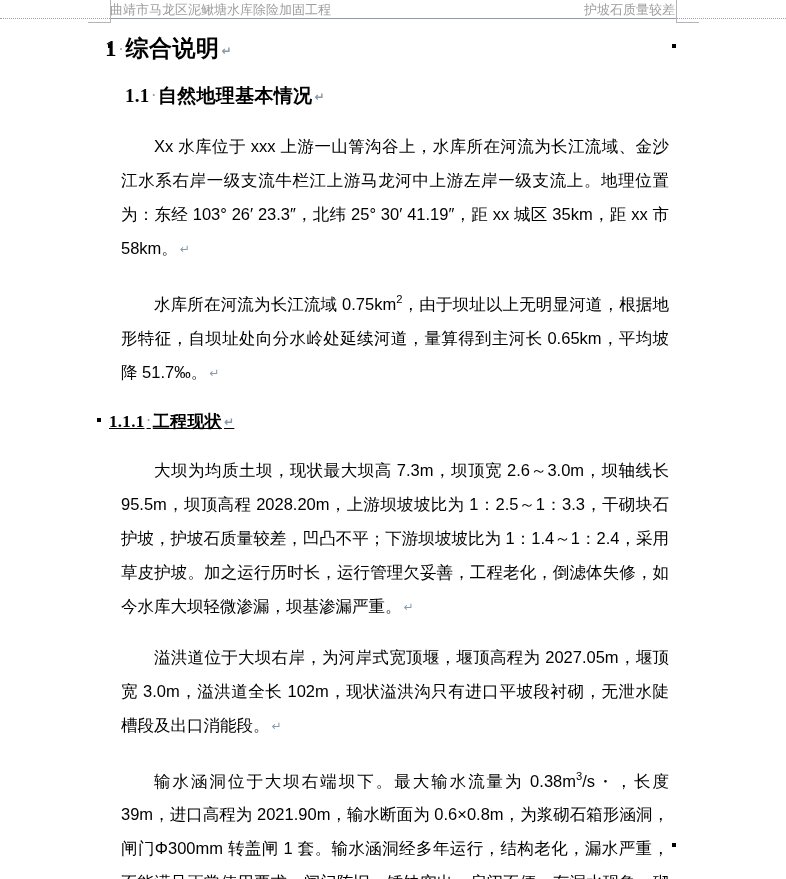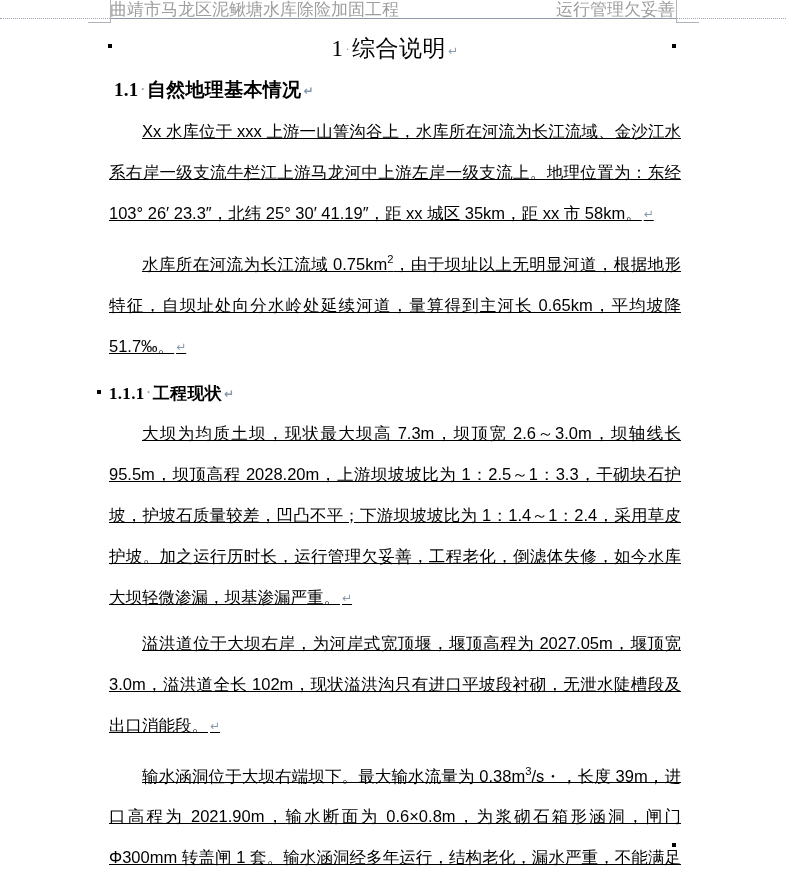--- a/index.html
+++ b/index.html
@@ -32,21 +32,21 @@
     width: 786px;
     height: 22px;
   }
   .header-line {
     position: absolute;
     left: 110px;
     top: 2px;
     width: 565px;
     height: 16px;
     font-family: "Liberation Sans", "DejaVu Sans", sans-serif;
-    font-size: 17px;
+    font-size: 13px;
     line-height: 16px;
     color: #9a9a9a;
     letter-spacing: 0px;
     white-space: nowrap;
     display: flex;
     justify-content: space-between;
     align-items: center;
   }
   .header-left, .header-right {
     color: #9e9e9e;
@@ -94,75 +94,75 @@
   .content {
     position: absolute;
     left: 105px;
     top: 26px;
     width: 580px;
   }
 
   
   .doc-title {
     font-family: "Liberation Serif", "DejaVu Serif", serif;
-    font-weight: normal;
+    font-weight: bold;
     font-size: 23px;
     line-height: 34px;
-    text-align: center;
-    color: #000000;
-    margin: 6px 0 6px 0;
+    text-align: left;
+    color: #000000;
+    margin: 6px 0 12px 0;
     letter-spacing: 0.5px;
   }
 
   
   .h2 {
     font-family: "Liberation Serif", "DejaVu Serif", serif;
     font-weight: bold;
     font-size: 19px;
     line-height: 31px;
     color: #000000;
-    margin: 6px 0 2px 5px;
+    margin: 6px 0 2px 16px;
     padding-left: 4px;
     letter-spacing: 0.3px;
   }
 
   
   .h3 {
     font-family: "Liberation Serif", "DejaVu Serif", serif;
     font-weight: bold;
     font-size: 17px;
     line-height: 29px;
     color: #000000;
     margin: 10px 0 2px 0;
     padding-left: 4px;
     position: relative;
     letter-spacing: 0.3px;
+    text-decoration: underline;
   }
   .h3::before {
     content: "";
     position: absolute;
     left: -8px;
     top: 12px;
     width: 4px;
     height: 4px;
     background: #000;
   }
 
   
   .para {
     font-family: "Liberation Sans", "DejaVu Sans", sans-serif;
     font-size: 16.5px;
-    line-height: 41px;
+    line-height: 34px;
     color: #000000;
     text-align: justify;
     text-justify: inter-ideograph;
     text-indent: 2em;
-    margin: 4px;
+    margin: 16px;
     letter-spacing: 0px;
-    text-decoration: underline;
   }
 
   
   .pilcrow {
     color: #8899aa;
     font-size: 12px;
     font-family: "Liberation Sans", "DejaVu Sans", sans-serif;
     padding-left: 2px;
     vertical-align: 1px;
   }
@@ -178,21 +178,21 @@
 </head>
 <body>
 
 <div id="page">
 
   <div class="header-zone">
     <div class="header-rule"></div>
     <div class="header-rule-solid"></div>
     <div class="header-line">
       <span class="header-left">曲靖市马龙区泥鳅塘水库除险加固工程</span>
-      <span class="header-right">运行管理欠妥善</span>
+      <span class="header-right">护坡石质量较差</span>
     </div>
   </div>
 
   <div class="crop tl"></div>
   <div class="crop tr"></div>
   <div class="gutter-sq" style="left:108px; top:44px;"></div>
   <div class="gutter-sq" style="left:672px; top:44px;"></div>
   <div class="gutter-sq" style="left:672px; top:843px;"></div>
 
   <div class="content">

